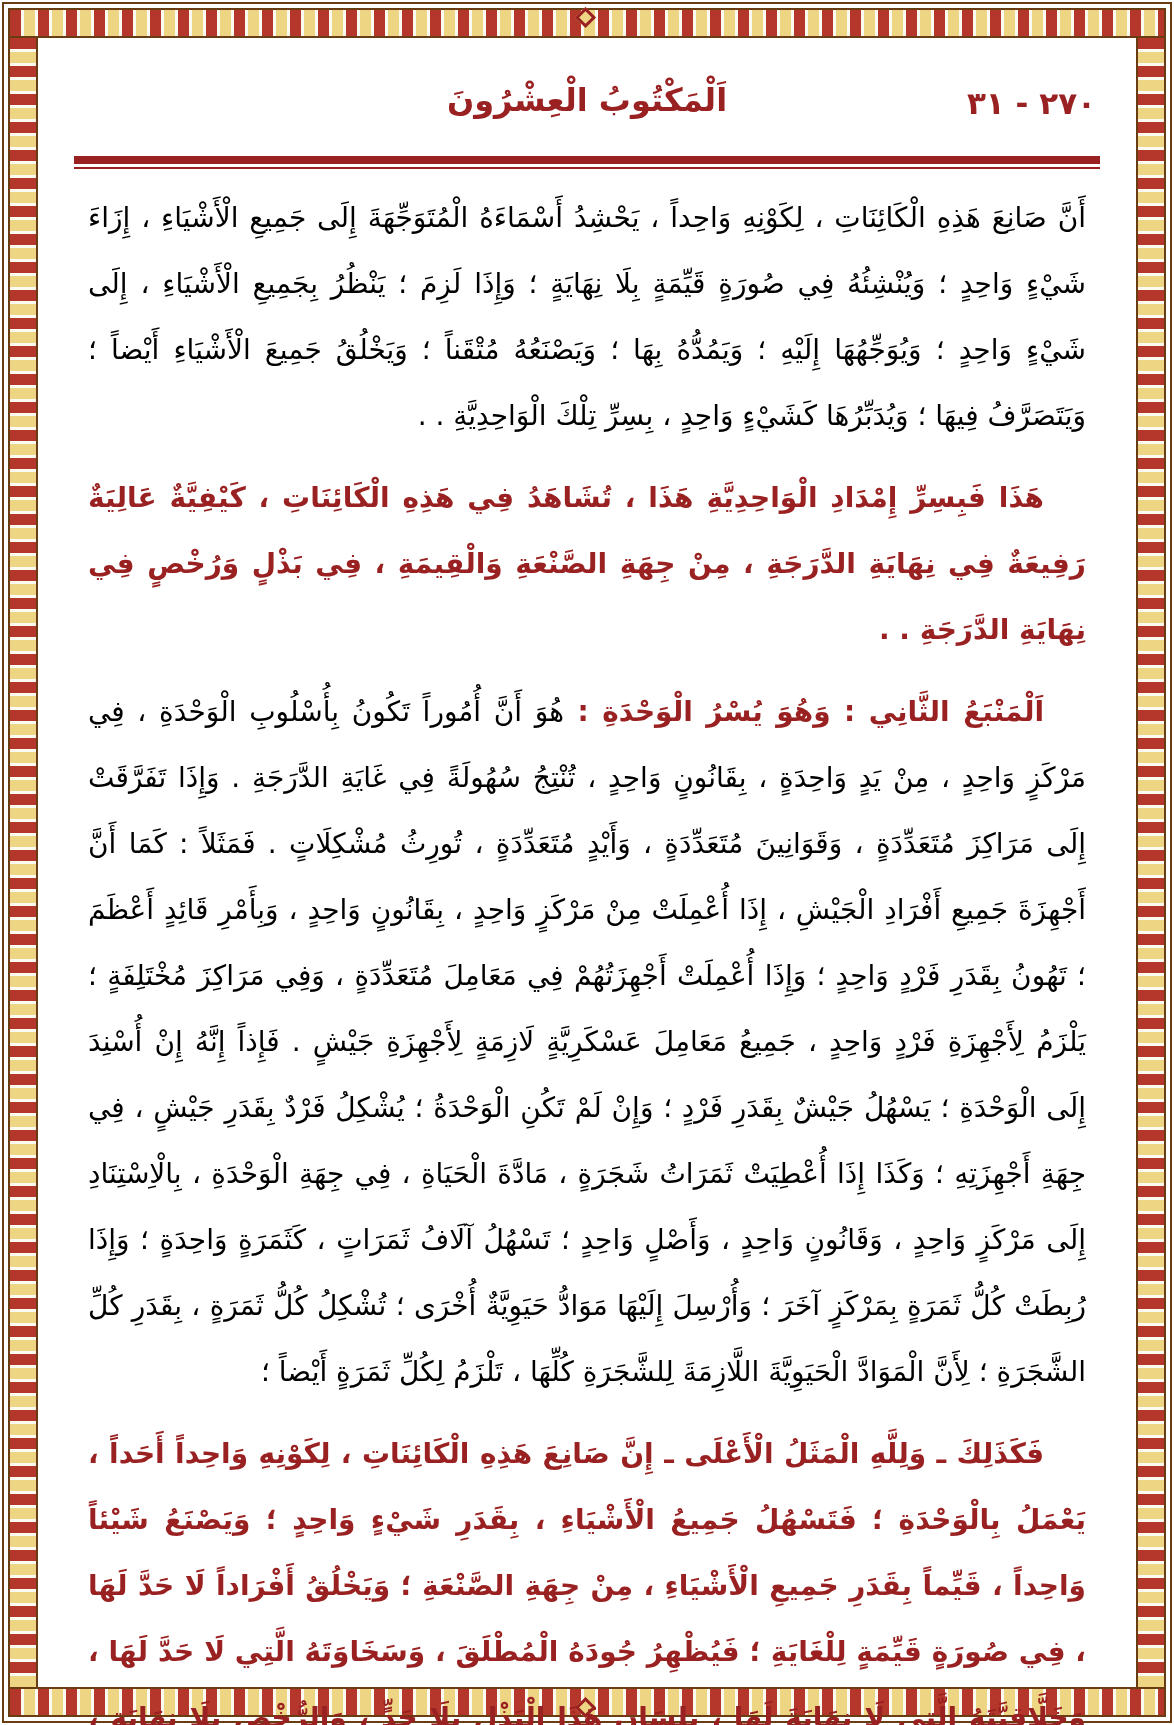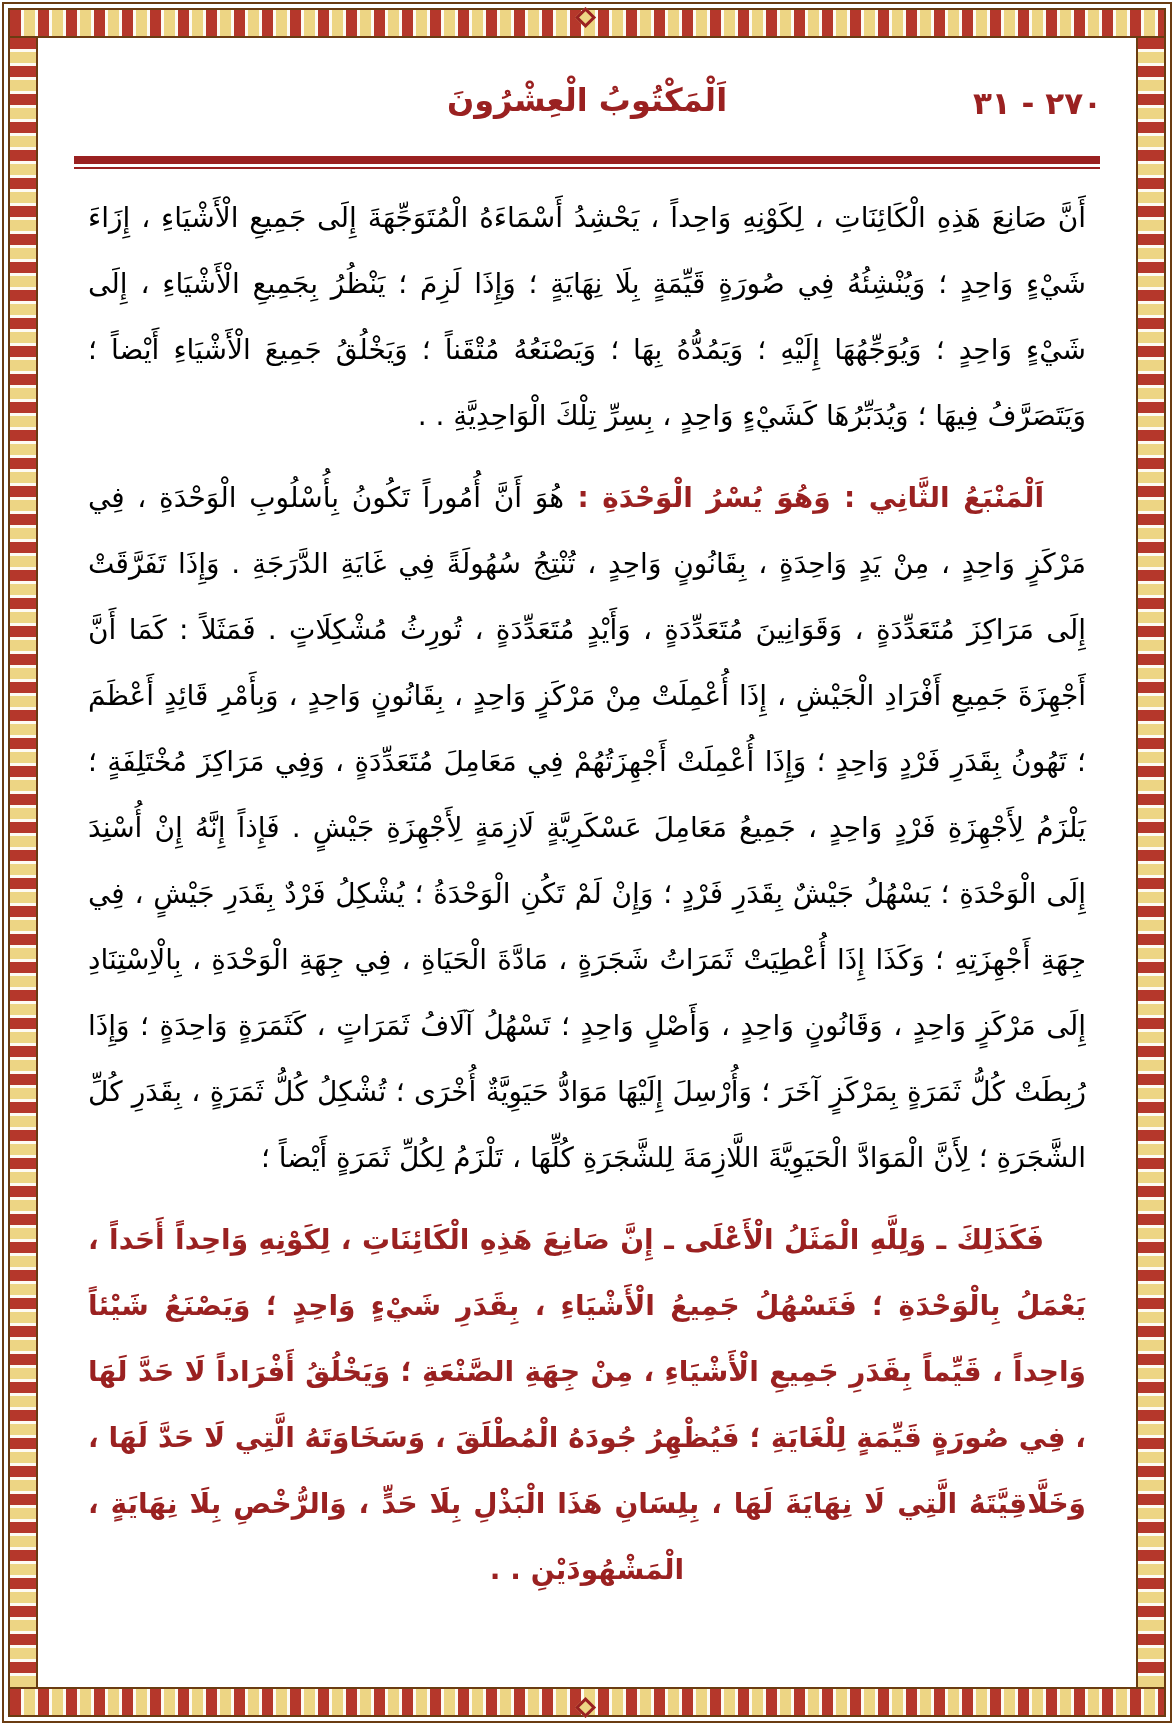--- a/index.html
+++ b/index.html
@@ -45,21 +45,21 @@
   .ornament-top{top:10px;}
   .ornament-bottom{bottom:10px;}
   
   .content{
     position:absolute;top:44px;left:46px;right:46px;bottom:48px;
     padding:0 26px;
     direction:rtl;
   }
   .header{position:relative;height:112px;}
   .page-number{
-    position:absolute;top:44px;right:0;
+    position:absolute;top:44px;right:6px;
     color:var(--maroon);font-weight:bold;font-size:31px;line-height:1;
     white-space:nowrap;
     margin-left:40px;
   }
   .page-title{
     position:absolute;top:37px;left:0;right:0;text-align:center;
     color:var(--maroon);font-weight:bold;font-size:32px;line-height:1.2;
   }
   .rule{margin:0 2px;}
   .rule-thick{height:8px;background:var(--maroon);}
@@ -97,20 +97,23 @@
 
     <div class="rule">
       <div class="rule-thick"></div>
       <div class="rule-thin"></div>
     </div>
 
     <div class="body-text">
       <p>
         <span>أَنَّ صَانِعَ هَذِهِ الْكَائِنَاتِ ، لِكَوْنِهِ وَاحِداً ، يَحْشِدُ أَسْمَاءَهُ الْمُتَوَجِّهَةَ إِلَى جَمِيعِ الْأَشْيَاءِ ، إِزَاءَ شَيْءٍ وَاحِدٍ ؛ وَيُنْشِئُهُ فِي صُورَةٍ قَيِّمَةٍ بِلَا نِهَايَةٍ ؛ وَإِذَا لَزِمَ ؛ يَنْظُرُ بِجَمِيعِ الْأَشْيَاءِ ، إِلَى شَيْءٍ وَاحِدٍ ؛ وَيُوَجِّهُهَا إِلَيْهِ ؛ وَيَمُدُّهُ بِهَا ؛ وَيَصْنَعُهُ مُتْقَناً ؛ وَيَخْلُقُ جَمِيعَ الْأَشْيَاءِ أَيْضاً ؛ وَيَتَصَرَّفُ فِيهَا ؛ وَيُدَبِّرُهَا كَشَيْءٍ وَاحِدٍ ، بِسِرِّ تِلْكَ الْوَاحِدِيَّةِ . .</span>
       </p>
+      <p class="red indent">
+        <span>هَذَا فَبِسِرِّ إِمْدَادِ الْوَاحِدِيَّةِ هَذَا ، تُشَاهَدُ فِي هَذِهِ الْكَائِنَاتِ ، كَيْفِيَّةٌ عَالِيَةٌ رَفِيعَةٌ فِي نِهَايَةِ الدَّرَجَةِ ، مِنْ جِهَةِ الصَّنْعَةِ وَالْقِيمَةِ ، فِي بَذْلٍ وَرُخْصٍ فِي نِهَايَةِ الدَّرَجَةِ . .</span>
+      </p>
       <p class="indent">
         <span class="red">اَلْمَنْبَعُ الثَّانِي : وَهُوَ يُسْرُ الْوَحْدَةِ : </span>
         <span>هُوَ أَنَّ أُمُوراً تَكُونُ بِأُسْلُوبِ الْوَحْدَةِ ، فِي مَرْكَزٍ وَاحِدٍ ، مِنْ يَدٍ وَاحِدَةٍ ، بِقَانُونٍ وَاحِدٍ ، تُنْتِجُ سُهُولَةً فِي غَايَةِ الدَّرَجَةِ . وَإِذَا تَفَرَّقَتْ إِلَى مَرَاكِزَ مُتَعَدِّدَةٍ ، وَقَوَانِينَ مُتَعَدِّدَةٍ ، وَأَيْدٍ مُتَعَدِّدَةٍ ، تُورِثُ مُشْكِلَاتٍ . فَمَثَلاً : كَمَا أَنَّ أَجْهِزَةَ جَمِيعِ أَفْرَادِ الْجَيْشِ ، إِذَا أُعْمِلَتْ مِنْ مَرْكَزٍ وَاحِدٍ ، بِقَانُونٍ وَاحِدٍ ، وَبِأَمْرِ قَائِدٍ أَعْظَمَ ؛ تَهُونُ بِقَدَرِ فَرْدٍ وَاحِدٍ ؛ وَإِذَا أُعْمِلَتْ أَجْهِزَتُهُمْ فِي مَعَامِلَ مُتَعَدِّدَةٍ ، وَفِي مَرَاكِزَ مُخْتَلِفَةٍ ؛ يَلْزَمُ لِأَجْهِزَةِ فَرْدٍ وَاحِدٍ ، جَمِيعُ مَعَامِلَ عَسْكَرِيَّةٍ لَازِمَةٍ لِأَجْهِزَةِ جَيْشٍ . فَإِذاً إِنَّهُ إِنْ أُسْنِدَ إِلَى الْوَحْدَةِ ؛ يَسْهُلُ جَيْشٌ بِقَدَرِ فَرْدٍ ؛ وَإِنْ لَمْ تَكُنِ الْوَحْدَةُ ؛ يُشْكِلُ فَرْدٌ بِقَدَرِ جَيْشٍ ، فِي جِهَةِ أَجْهِزَتِهِ ؛ وَكَذَا إِذَا أُعْطِيَتْ ثَمَرَاتُ شَجَرَةٍ ، مَادَّةَ الْحَيَاةِ ، فِي جِهَةِ الْوَحْدَةِ ، بِالْاِسْتِنَادِ إِلَى مَرْكَزٍ وَاحِدٍ ، وَقَانُونٍ وَاحِدٍ ، وَأَصْلٍ وَاحِدٍ ؛ تَسْهُلُ آلَافُ ثَمَرَاتٍ ، كَثَمَرَةٍ وَاحِدَةٍ ؛ وَإِذَا رُبِطَتْ كُلُّ ثَمَرَةٍ بِمَرْكَزٍ آخَرَ ؛ وَأُرْسِلَ إِلَيْهَا مَوَادُّ حَيَوِيَّةٌ أُخْرَى ؛ تُشْكِلُ كُلُّ ثَمَرَةٍ ، بِقَدَرِ كُلِّ الشَّجَرَةِ ؛ لِأَنَّ الْمَوَادَّ الْحَيَوِيَّةَ اللَّازِمَةَ لِلشَّجَرَةِ كُلِّهَا ، تَلْزَمُ لِكُلِّ ثَمَرَةٍ أَيْضاً ؛</span>
       </p>
       <p class="red indent center-last">
         <span>فَكَذَلِكَ ـ وَلِلَّهِ الْمَثَلُ الْأَعْلَى ـ إِنَّ صَانِعَ هَذِهِ الْكَائِنَاتِ ، لِكَوْنِهِ وَاحِداً أَحَداً ، يَعْمَلُ بِالْوَحْدَةِ ؛ فَتَسْهُلُ جَمِيعُ الْأَشْيَاءِ ، بِقَدَرِ شَيْءٍ وَاحِدٍ ؛ وَيَصْنَعُ شَيْئاً وَاحِداً ، قَيِّماً بِقَدَرِ جَمِيعِ الْأَشْيَاءِ ، مِنْ جِهَةِ الصَّنْعَةِ ؛ وَيَخْلُقُ أَفْرَاداً لَا حَدَّ لَهَا ، فِي صُورَةٍ قَيِّمَةٍ لِلْغَايَةِ ؛ فَيُظْهِرُ جُودَهُ الْمُطْلَقَ ، وَسَخَاوَتَهُ الَّتِي لَا حَدَّ لَهَا ، وَخَلَّاقِيَّتَهُ الَّتِي لَا نِهَايَةَ لَهَا ، بِلِسَانِ هَذَا الْبَذْلِ بِلَا حَدٍّ ، وَالرُّخْصِ بِلَا نِهَايَةٍ ، الْمَشْهُودَيْنِ . .</span>
       </p>
     </div>
 
   </div>

